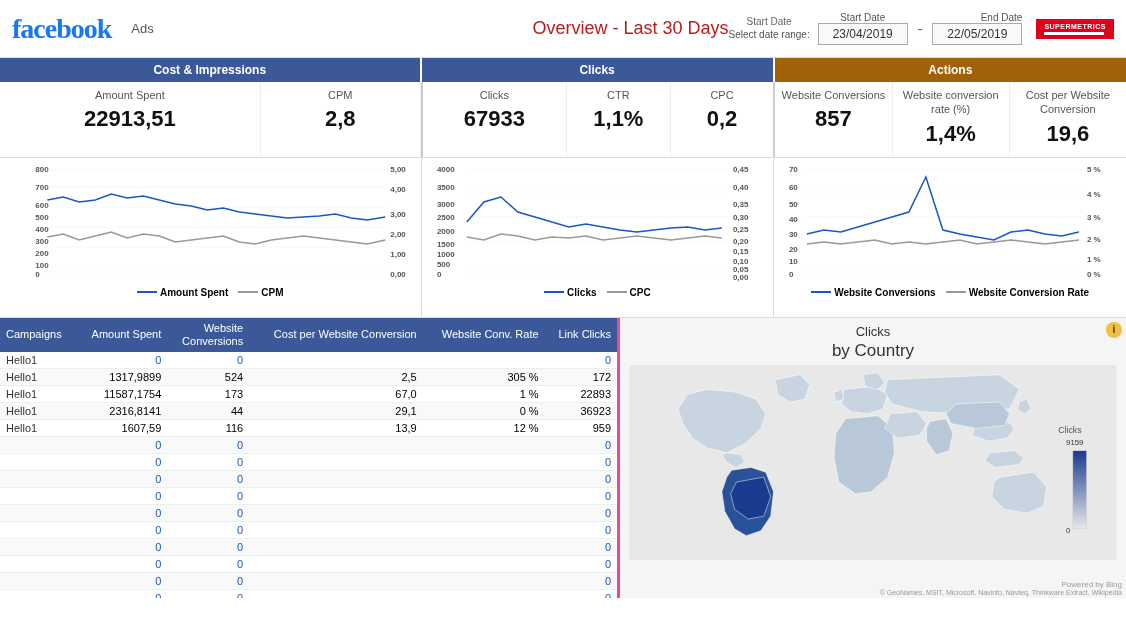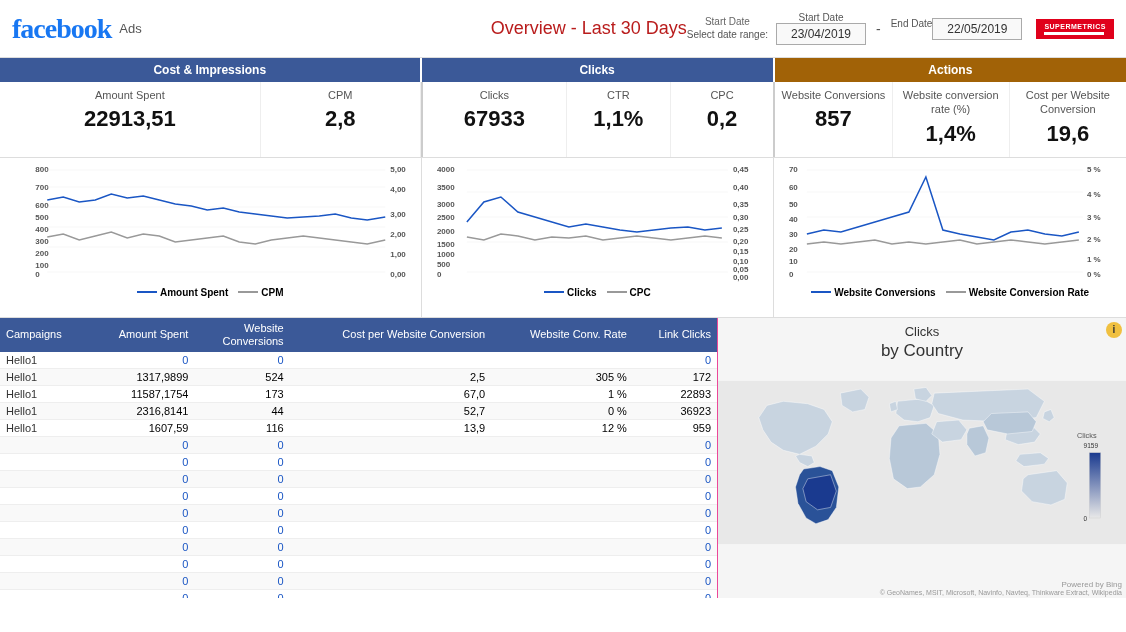--- a/index.html
+++ b/index.html
@@ -1,20 +1,20 @@
 <!DOCTYPE html>
 <html><head>
   <meta charset="utf-8">
   <style>
     * { box-sizing: border-box; margin: 0; padding: 0; }
     body { font-family: Arial, sans-serif; background: #fff; width: 1126px; min-height: 632px; overflow: hidden; font-size: 12px; }
 
     
     #header { display: flex; align-items: center; padding: 8px 12px; background: #fff; border-bottom: 1px solid #ddd; height: 58px; }
-    #facebook-logo { font-size: 28px; font-weight: bold; color: #1877f2; font-family: 'Georgia', serif; letter-spacing: -1px; margin-right: 8px; }
+    #facebook-logo { font-size: 28px; font-weight: bold; color: #1877f2; font-family: 'Georgia', serif; letter-spacing: -1px; margin-right: 20px; }
     #ads-label { font-size: 13px; color: #555; margin-right: 30px; }
     #overview-title { font-size: 18px; color: #b91c1c; font-weight: normal; flex: 1; text-align: right; }
     #date-section { display: flex; align-items: center; gap: 6px; font-size: 11px; }
     .date-group { display: flex; flex-direction: column; align-items: center; }
     .date-group label { font-size: 10px; color: #666; margin-bottom: 2px; }
     .date-input { border: 1px solid #aaa; padding: 3px 8px; font-size: 12px; color: #333; background: #f9f9f9; }
     #supermetrics-logo { background: #e0001b; color: #fff; font-size: 9px; font-weight: bold; padding: 4px 8px; letter-spacing: 1px; margin-left: 14px; }
     .date-separator { font-size: 14px; color: #555; padding: 0 4px; }
     .metric-label { font-size: 11px; color: #555; margin-bottom: 4px; line-height: 1.3; }
     .metric-value { font-size: 22px; font-weight: bold; color: #111; margin-bottom: 4px; }
@@ -24,21 +24,21 @@
     .chart-container { flex: 1; border-right: 1px solid #ddd; padding: 4px; position: relative; overflow: hidden; font-weight: bold; }
     .chart-container:last-child { border-right: none; }
     .chart-legend { display: flex; gap: 10px; justify-content: center; font-size: 10px; margin-top: 2px; }
     .legend-item { display: flex; align-items: center; gap: 3px; }
     .legend-line { width: 20px; height: 2px; }
     .legend-line.blue { background: #1a56c4; }
     .legend-line.gray { background: #999; }
 
     
     #bottom-area { display: flex; height: 280px; }
-    #table-section { width: 718px; border-right: 1px solid #ec4899; overflow: hidden; }
+    #table-section { width: 620px; border-right: 3px solid #ec4899; overflow: hidden; }
     #map-section { flex: 1; position: relative; background: #f5f5f5; }
 
     
     #campaign-table { width: 100%; border-collapse: collapse; font-size: 11px; }
     #campaign-table thead { background: #3b5998; color: #fff; }
     #campaign-table thead th { padding: 4px 6px; text-align: right; font-weight: normal; line-height: 1.2; }
     #campaign-table thead th:first-child { text-align: left; }
     #campaign-table tbody tr:nth-child(even) { background: #f9f9f9; }
     #campaign-table tbody td { padding: 2px 6px; text-align: right; border-bottom: 1px solid #eee; }
     #campaign-table tbody td:first-child { text-align: left; color: #1a56c4; }
@@ -64,21 +64,21 @@
       <span style="font-size:10px;color:#555;margin-bottom:2px;white-space:nowrap;">Select date range:</span>
     </div>
   </div>
 
   <div style="display:flex;align-items:center;gap:6px;margin-left:8px;">
     <div style="display:flex;flex-direction:column;align-items:center;">
       <span style="font-size:10px;color:#555;">Start Date</span>
       <input class="date-input" type="text" readonly="" style="width: 90px; text-align: center;" value="23/04/2019">
     </div>
     <span class="date-separator">-</span>
-    <div style="display:flex;align-items:flex-start;">
+    <div style="display:flex;flex-direction:column;align-items:flex-end;">
       <span style="font-size:10px;color:#555;">End Date</span>
       <input class="date-input" type="text" readonly="" style="width: 90px; text-align: center;" value="22/05/2019">
     </div>
   </div>
   <div id="supermetrics-logo">
     <div style="font-size:7px;letter-spacing:0.5px;">SUPERMETRICS</div>
     <div style="height:3px;background:#fff;margin-top:2px;width:60px;"></div>
   </div>
 </div>
 
@@ -300,21 +300,21 @@
             <td>11587,1754</td>
             <td>173</td>
             <td>67,0</td>
             <td>1 %</td>
             <td>22893</td>
           </tr>
           <tr>
             <td style="color: rgb(51, 51, 51);">Hello1</td>
             <td>2316,8141</td>
             <td>44</td>
-            <td>52,7</td>
+            <td>29,1</td>
             <td>0 %</td>
             <td>36923</td>
           </tr>
           <tr>
             <td style="color: rgb(51, 51, 51);">Hello1</td>
             <td>1607,59</td>
             <td>116</td>
             <td>13,9</td>
             <td>12 %</td>
             <td>959</td>

